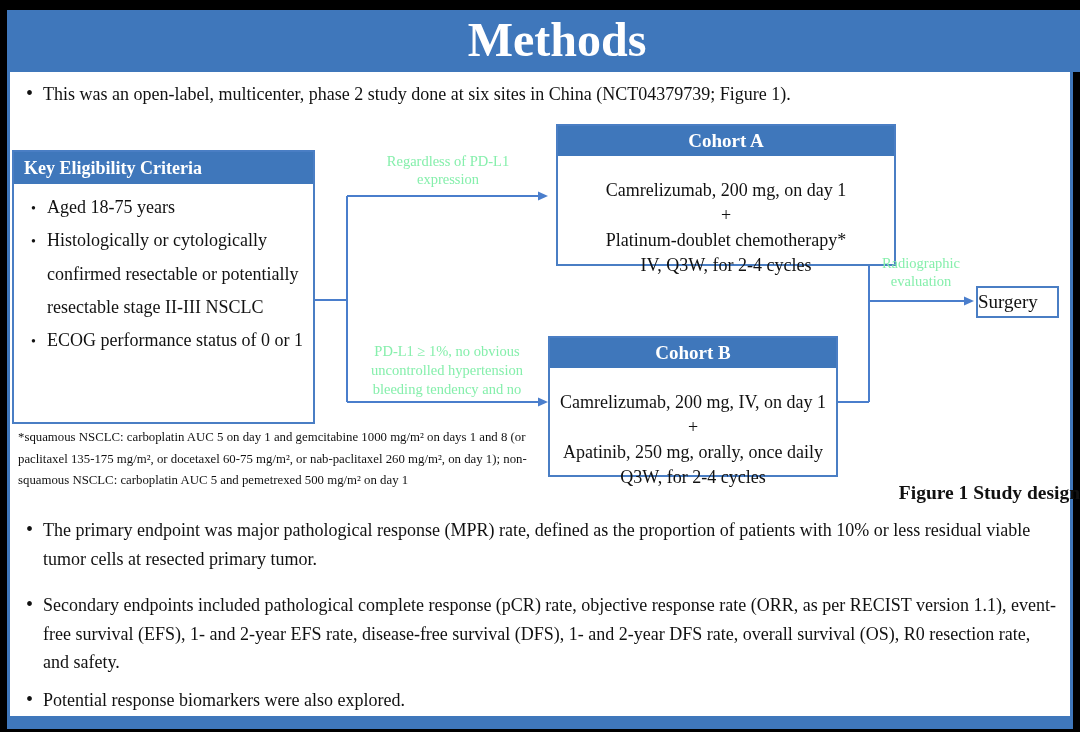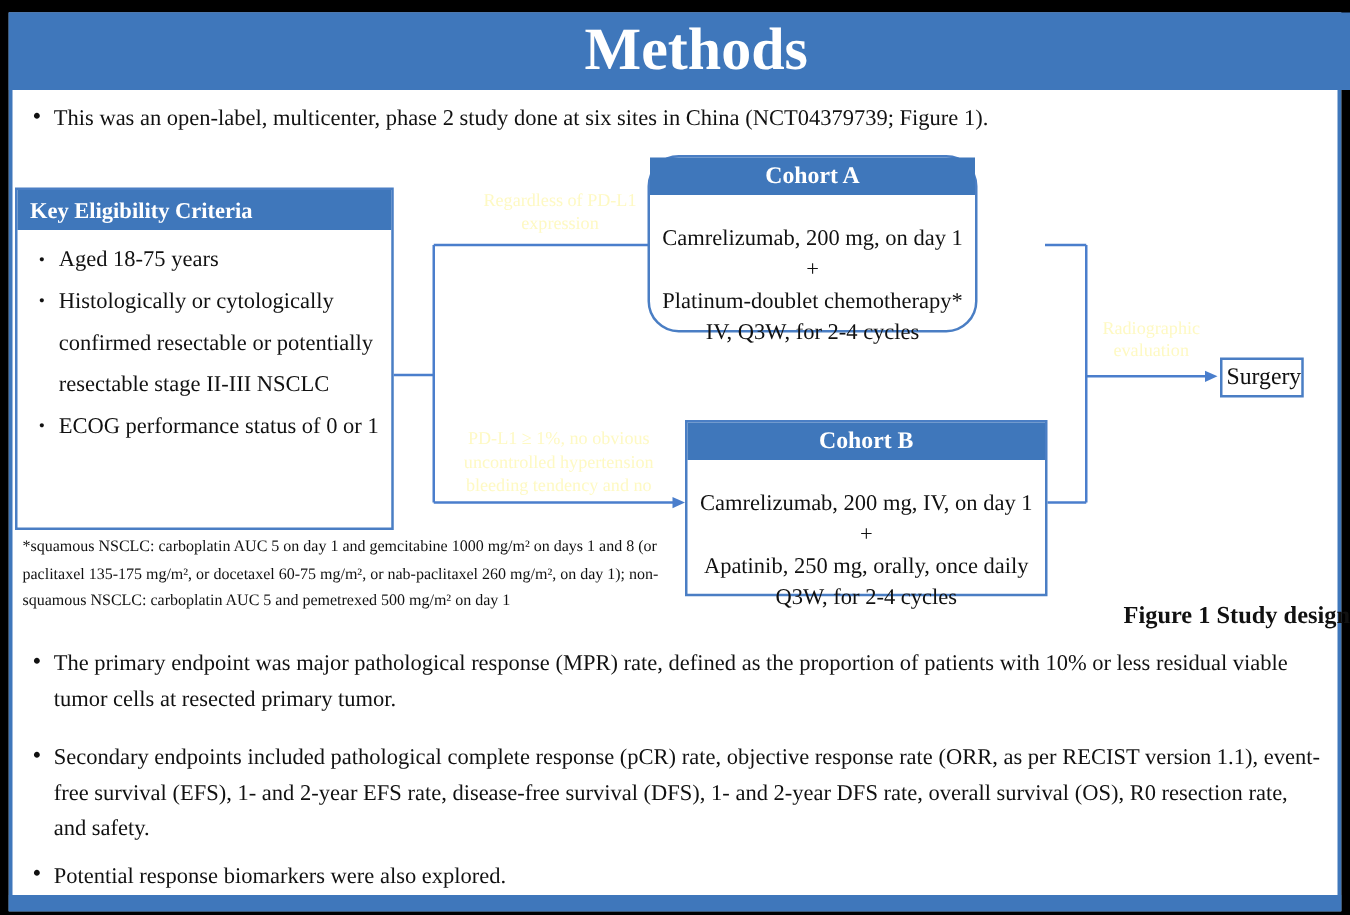--- a/index.html
+++ b/index.html
@@ -85,33 +85,33 @@
   #elig-list li::before {
     content:"\2022";
     position:absolute; left:1px; top:1px;
     font-size:14px;
   }
   #elig-list li span { display:block; }
 
   .cohort-box .box-header { height:30px; line-height:30px; text-align:center; font-size:19px; }
   .cohort-body { text-align:center; font-size:18px; line-height:25px; padding-top:22px; }
   .cohort-body span { display:block; }
-  #cohort-a-box { left:518px; top:124px; width:264px; height:142px;border-radius:25px; }
+  #cohort-a-box { left:556px; top:124px; width:340px; height:142px; }
   #cohort-b-box { left:548px; top:336px; width:290px; height:141px; }
 
   #surgery-box {
-    left:976px; top:286px; width:67px; height:32px;
-    line-height:28px; text-align:right; font-size:19px;
+    left:976px; top:286px; width:83px; height:32px;
+    line-height:28px; text-align:left; font-size:19px;
   }
 
   
   .flow-label {
     text-align:center;
     font-size:14.5px;
-    color:#fef9c3;
+    color:#86efac;
     z-index:3;
   }
   .flow-label span { display:block; }
   #branch-top-label { left:348px; top:152px; width:200px; line-height:18px; }
   #branch-bottom-label { left:340px; top:342px; width:214px; line-height:19px; }
   #radiographic-label { left:852px; top:254px; width:138px; line-height:18px; }
 
   #figure-footnote {
     left:18px; top:427px; width:530px;
     font-size:12.8px; line-height:21.5px;

